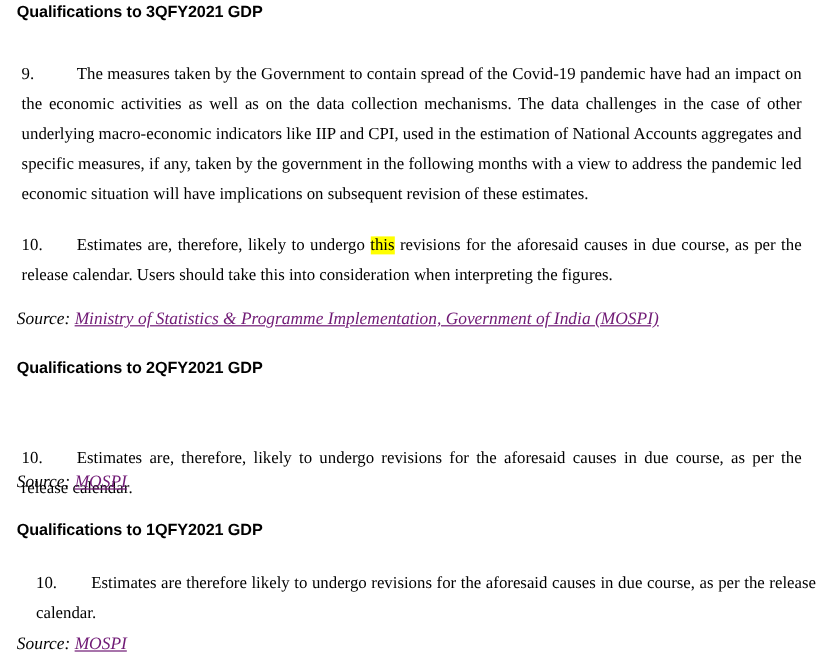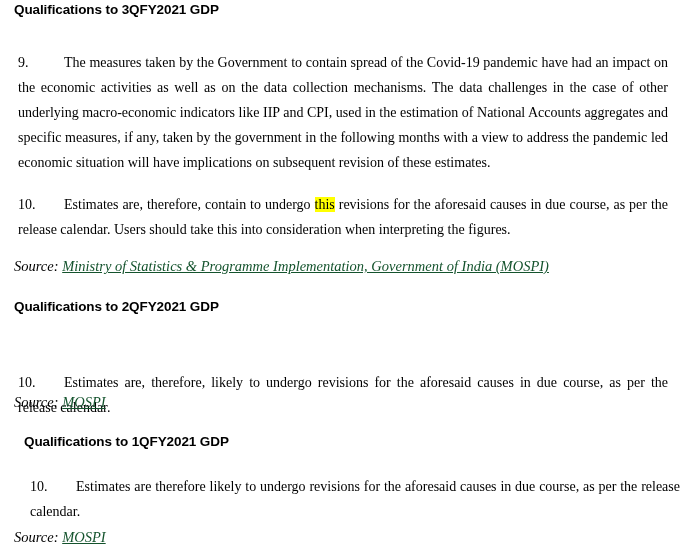--- a/index.html
+++ b/index.html
@@ -41,53 +41,53 @@
     display: inline-block;
     min-width: 46px;
   }
   .source-line {
     font-family: "Liberation Serif", serif;
     font-size: 14.5px;
     font-style: italic;
     color: #000000;
   }
   .source-link {
-    color: #14532d;
+    color: #701a75;
     text-decoration: underline;
     font-style: italic;
     margin-top: 32px;
   }
   .hl {
     background: #ffff00;
   }
   
   #h-3q { position: absolute; left: 14px; top: 2px; }
   #p-9   { position: absolute; left: 18px; top: 36px; width: 650px; }
   #p-10a { position: absolute; left: 18px; top: 178px; width: 650px; }
   #src-1 { position: absolute; left: 14px; top: 258px; }
   #h-2q  { position: absolute; left: 14px; top: 299px; }
   #p-10b { position: absolute; left: 18px; top: 356px; width: 650px; }
   #src-2 { position: absolute; left: 14px; top: 394px; }
-  #h-1q  { position: absolute; left: 24px; top: 434px; }
+  #h-1q  { position: absolute; left: 14px; top: 434px; }
   #p-10c { position: absolute; left: 18px; top: 460px; width: 650px; margin-left: 12px; }
   #src-3 { position: absolute; left: 14px; top: 529px; }
 </style>
 </head>
 <body>
 
 <div class="page">
 
   <div class="section-heading" id="h-3q">Qualifications to 3QFY2021 GDP</div>
 
   <p class="body-para" id="p-9">
     <span class="num">9.</span><span>The measures taken by the Government to contain spread of the Covid-19 pandemic have had an impact on the economic activities as well as on the data collection mechanisms. The data challenges in the case of other underlying macro-economic indicators like IIP and CPI, used in the estimation of National Accounts aggregates and specific measures, if any, taken by the government in the following months with a view to address the pandemic led economic situation will have implications on subsequent revision of these estimates.</span>
   </p>
 
   <p class="body-para" id="p-10a">
-    <span class="num">10.</span><span>Estimates are, therefore, contain to undergo </span><span class="hl">this</span><span> revisions for the aforesaid causes in due course, as per the release calendar. Users should take this into consideration when interpreting the figures.</span>
+    <span class="num">10.</span><span>Estimates are, therefore, likely to undergo </span><span class="hl">this</span><span> revisions for the aforesaid causes in due course, as per the release calendar. Users should take this into consideration when interpreting the figures.</span>
   </p>
 
   <div class="source-line" id="src-1">
     <span>Source:</span>
     <a class="source-link" href="#">Ministry of Statistics &amp; Programme Implementation, Government of India (MOSPI)</a>
   </div>
 
   <div class="section-heading" id="h-2q">Qualifications to 2QFY2021 GDP</div>
 
   <p class="body-para" id="p-10b">

